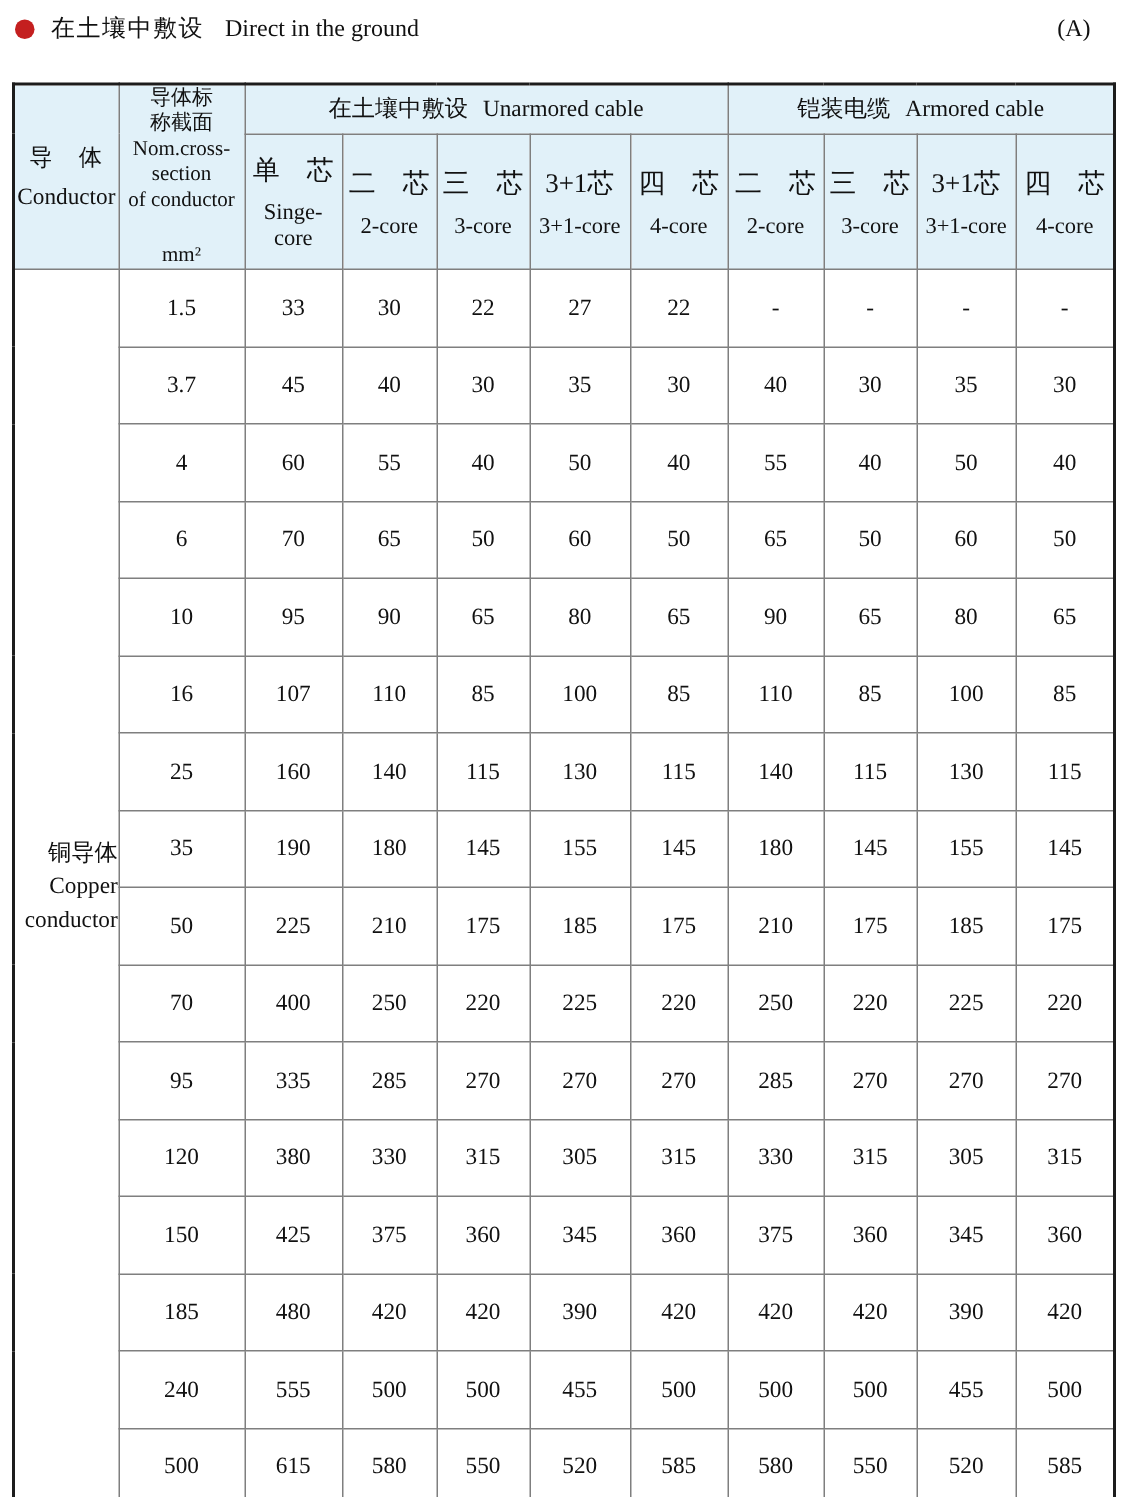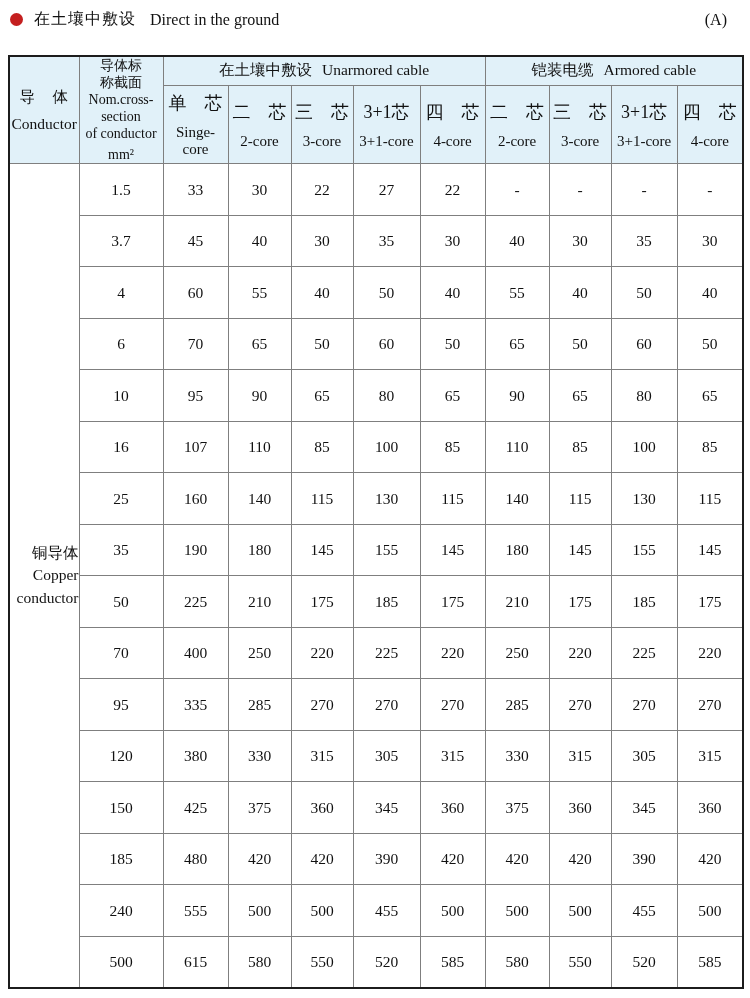--- a/index.html
+++ b/index.html
@@ -33,21 +33,21 @@
     text-align: center; vertical-align: middle;
     padding: 0; font-weight: normal;
     font-size: 15.5px; overflow: hidden;
   }
   thead th { background: var(--header-bg); }
   tr.group-row { height: 28px; }
   tr.sub-row { height: 76px; }
   tbody tr { height: 51.5px; }
   .corner-cell .zh { letter-spacing: 1px; margin-bottom: 7px; }
   .cross-cell { font-size: 14px; line-height: 1.22; }
-  .cross-cell .mm { margin-top: 4px; }
+  .cross-cell .mm { margin-top: 20px; }
   .group-head .zh { margin-right: 10px; }
   .sub-row .zh { margin-bottom: 9px; font-size: 18px; }
   .sub-row .en { font-size: 15px; }
   .row-group-cell div { line-height: 1.45; font-size: 15.5px; text-align: right; }
 </style>
 </head>
 <body>
 
 <div class="title-row">
   <span class="bullet" style="background: rgb(196, 31, 31);"></span>

